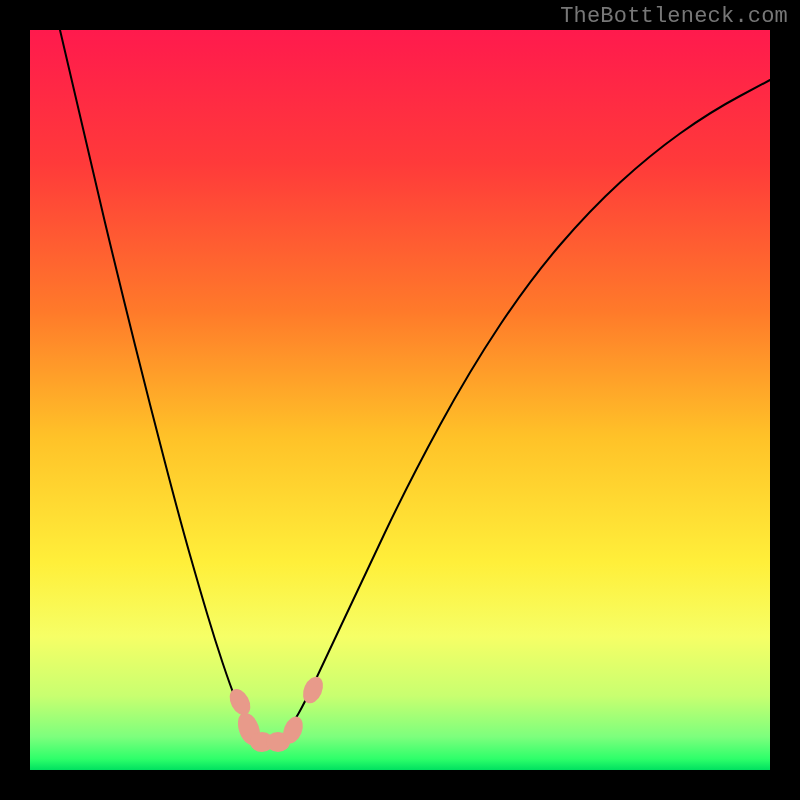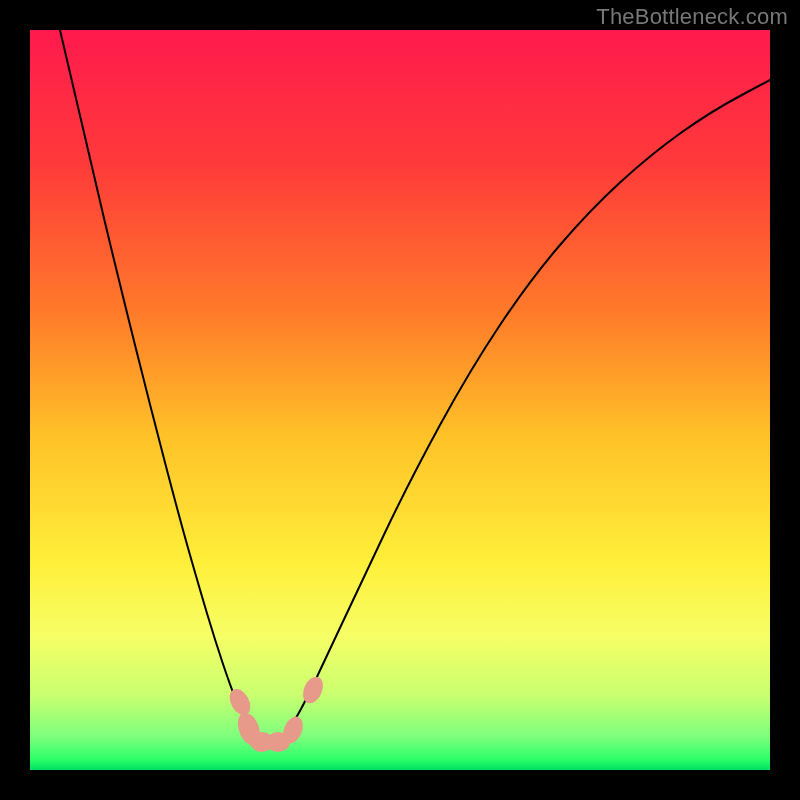--- a/index.html
+++ b/index.html
@@ -28,20 +28,21 @@
     overflow: hidden;
   }
   .watermark {
     position: absolute;
     top: 4px;
     right: 12px;
     color: #777;
     font-size: 22px;
     font-weight: 500;
     letter-spacing: 0.2px;
+    font-family: Liberation Mono, monospace;
   }
   svg {
     display: block;
   }
 </style>
 </head>
 <body>
 
 <div class="frame">
   <div class="watermark">TheBottleneck.com</div>

